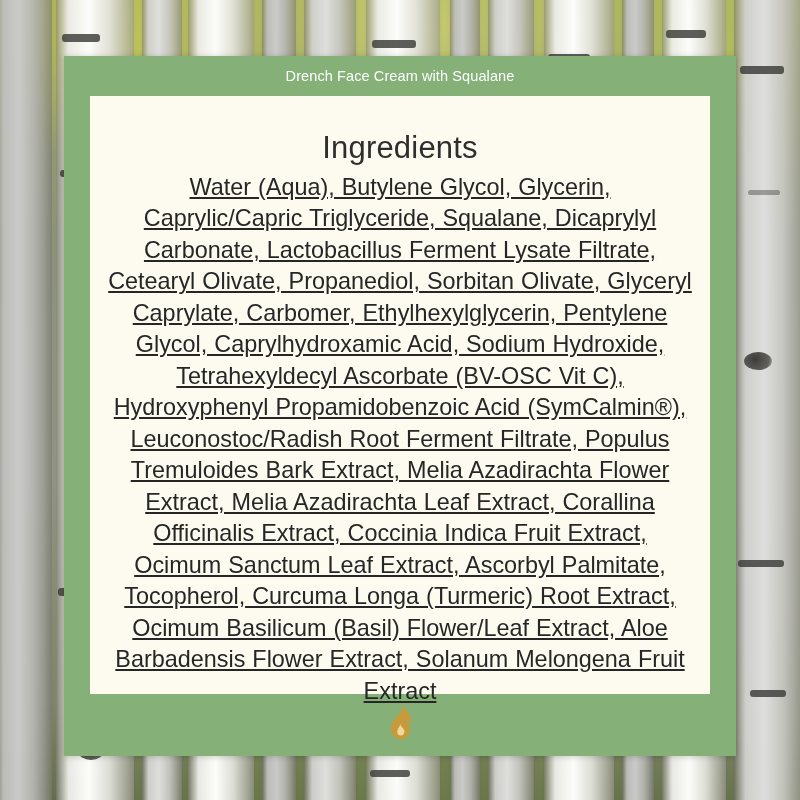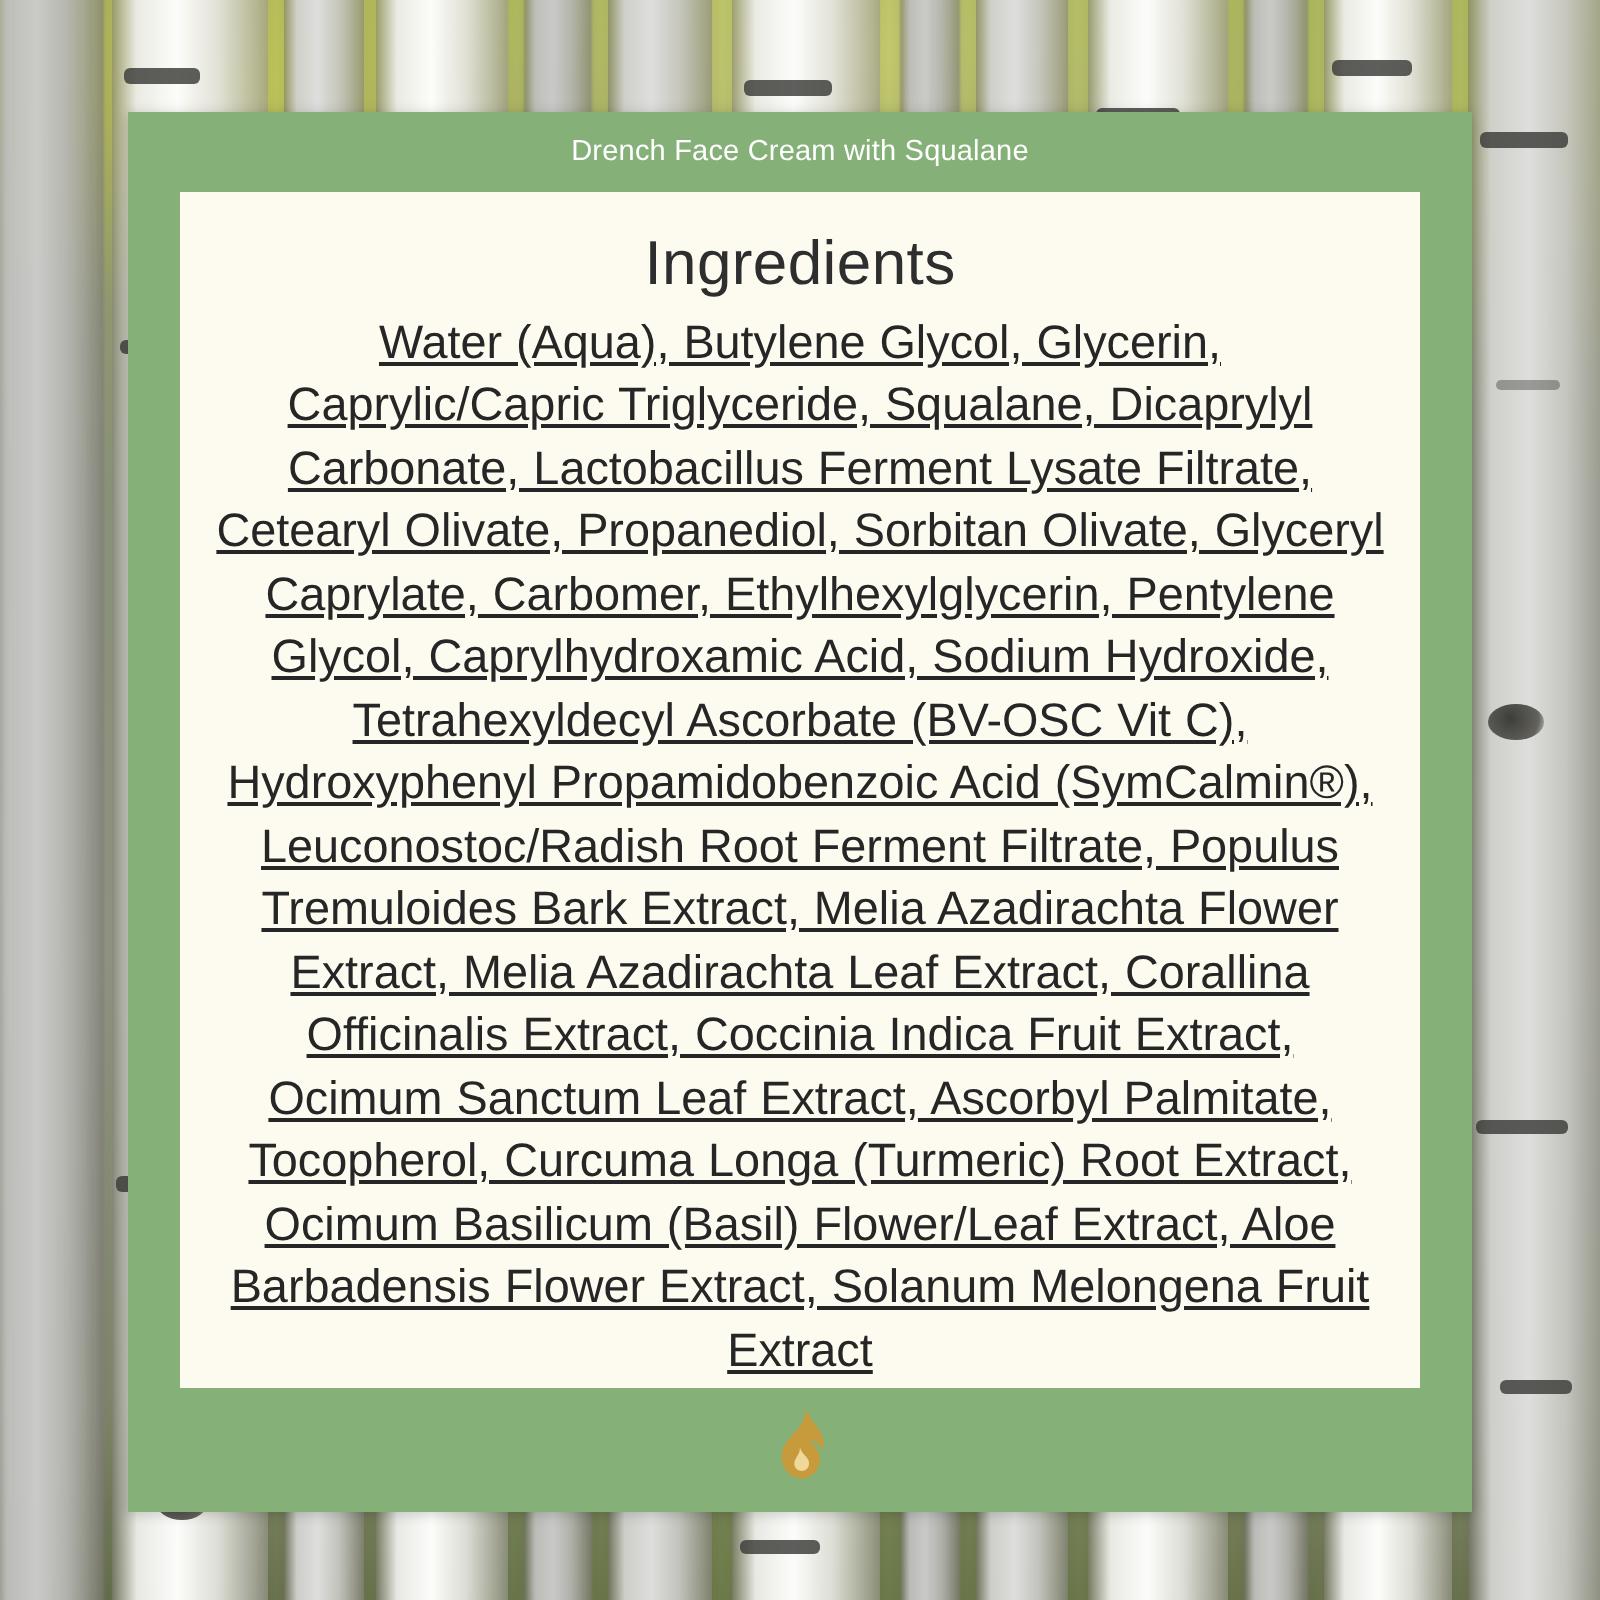--- a/index.html
+++ b/index.html
@@ -97,21 +97,21 @@
     height: 598px;
     background: #fdfbf0;
     padding: 14px 16px 10px 16px;
     box-sizing: border-box;
   }
   .heading {
     text-align: center;
     font-size: 31px;
     color: #2e2e2e;
     font-weight: 400;
-    margin: 4px 0 6px 0;
+    margin: 20px 0 6px 0;
     letter-spacing: 0.2px;
   }
   .ingredients {
     text-align: center;
     font-size: 23.4px;
     line-height: 1.345;
     color: #262626;
     margin: 0;
     padding: 0 2px;
     word-spacing: 0.5px;

